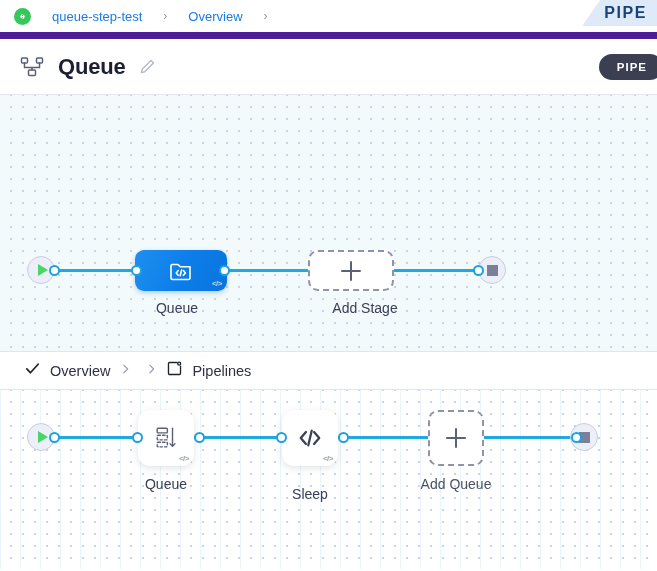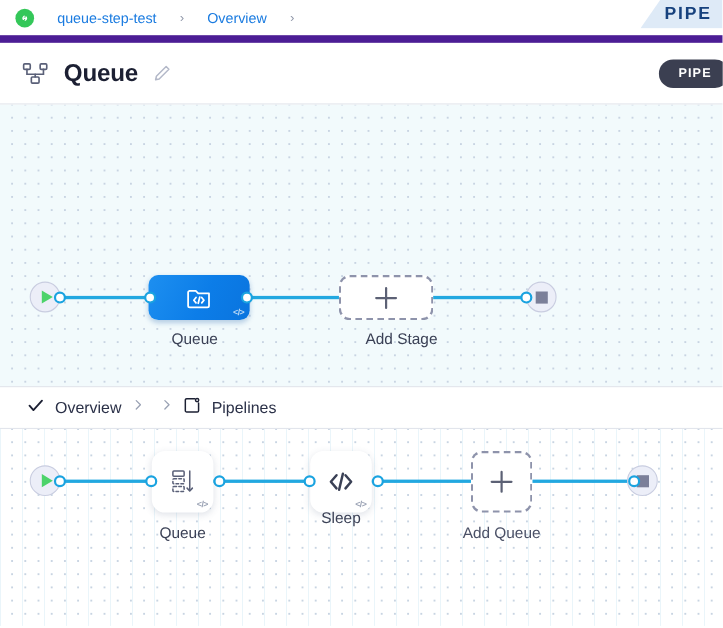--- a/index.html
+++ b/index.html
@@ -334,21 +334,21 @@
     <div class="node-step" style="left:282px;top:20px;">
       <svg width="30" height="30" viewBox="0 0 28 28" fill="none" stroke="#3a4055" stroke-width="2.1" stroke-linecap="round" stroke-linejoin="round">
         <path d="M10.2 8.4L5.4 14l4.8 5.6"></path>
         <path d="M17.8 8.4L22.6 14l-4.8 5.6"></path>
         <path d="M15.6 7.2l-3.2 13.6"></path>
       </svg>
       <span class="badge-code dark">&lt;/&gt;</span>
     </div>
     <div class="port" style="left:276px;top:42px;"></div>
     <div class="port" style="left:338px;top:42px;"></div>
-    <div class="node-label" style="left:310px;top:72px;">Sleep</div>
+    <div class="node-label" style="left:310px;top:96px;">Sleep</div>
 
     <div class="node-dashed" style="left:428px;top:20px;width:56px;height:56px;">
       <span class="plus"></span>
     </div>
     <div class="node-label muted" style="left:456px;top:86px;">Add Queue</div>
 
     <div class="port" style="left:571px;top:42px;"></div>
     <div class="endcap" style="left:570px;top:33px;">
       <span class="stop-sq"></span>
     </div>

